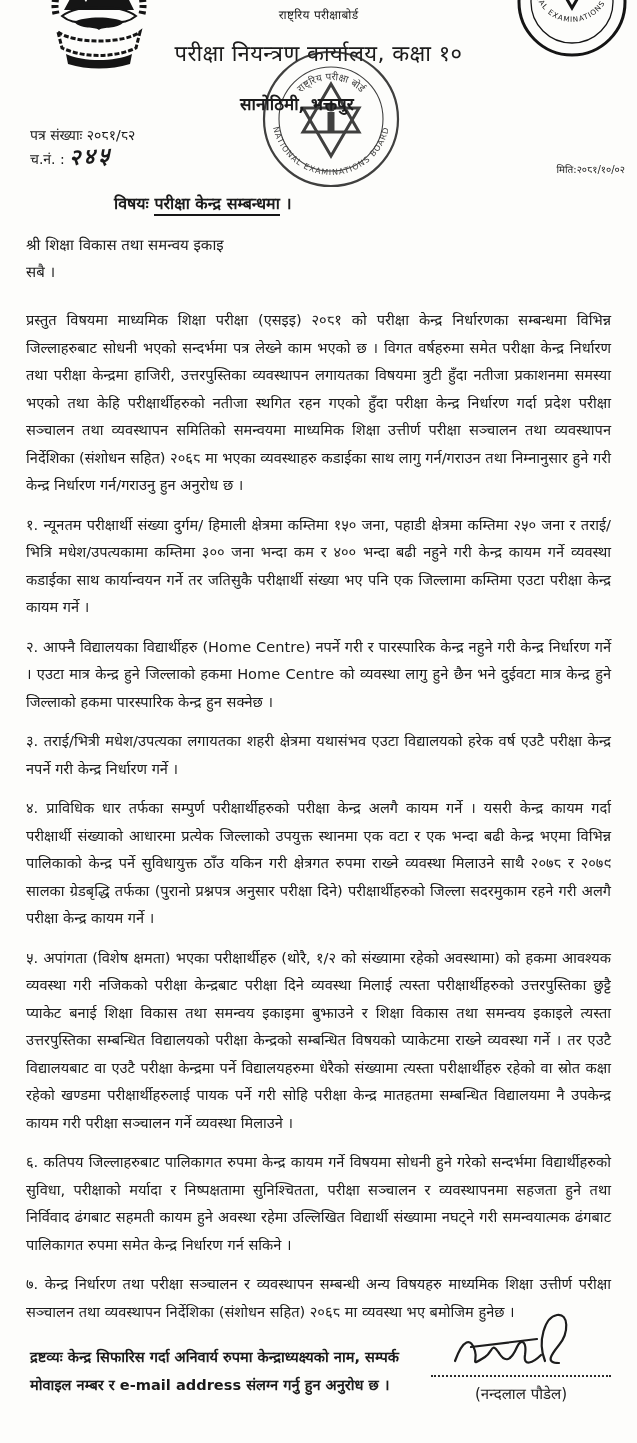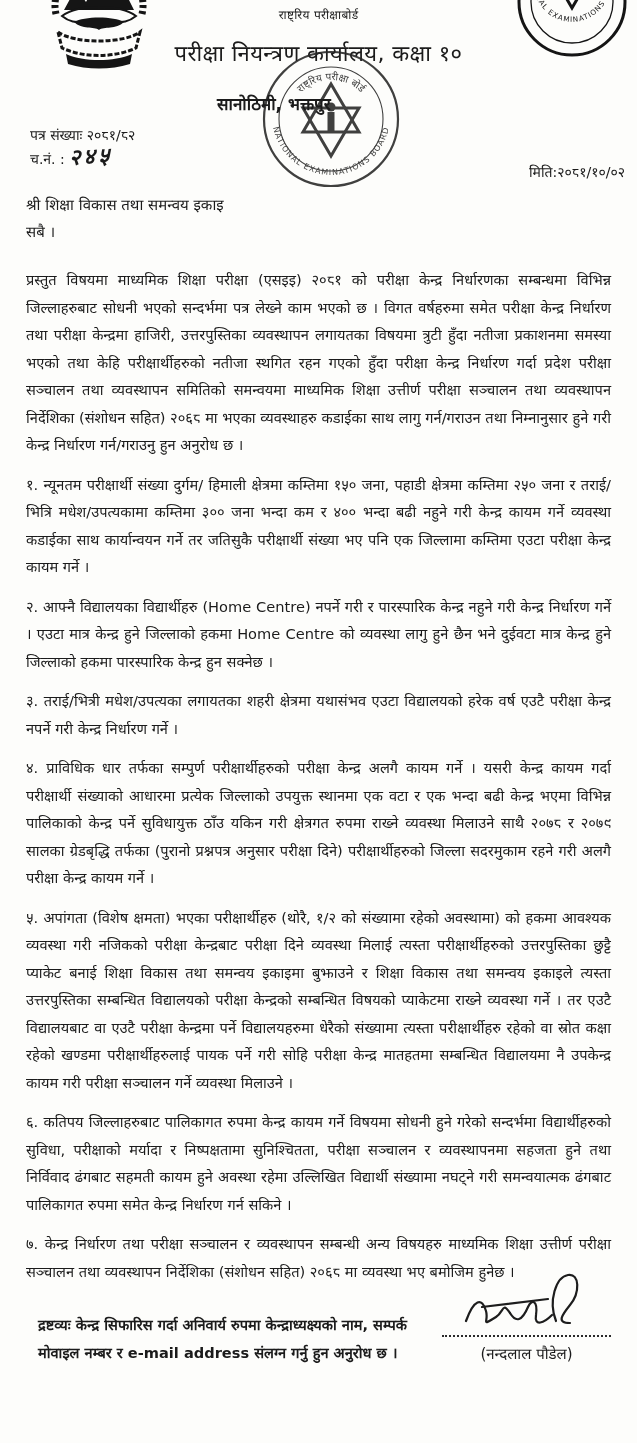--- a/index.html
+++ b/index.html
@@ -13,34 +13,34 @@
     overflow:hidden;
   }
   
   header{position:absolute;top:0;left:0;right:0;height:192px;}
   .emblem-left{position:absolute;left:44px;top:-30px;width:110px;height:108px;}
   .emblem-right{position:absolute;left:512px;top:-48px;width:120px;height:120px;}
   .header-center{position:absolute;top:6px;left:0;right:0;text-align:center;}
   .board-name{font-size:12px;letter-spacing:.3px;}
   .office-name{font-size:22px;font-weight:400;margin-top:14px;letter-spacing:.4px;}
   .stamp{position:absolute;left:256px;top:44px;width:150px;height:150px;opacity:.88;}
-  .address{position:absolute;left:217px;top:92px;font-size:17px;font-weight:600;z-index:2;}
+  .address{position:absolute;left:240px;top:92px;font-size:17px;font-weight:600;z-index:2;}
   .ref-block{position:absolute;left:30px;top:124px;font-size:14px;line-height:22px;}
   .handwritten{font-size:22px;font-weight:700;font-style:italic;letter-spacing:3px;display:inline-block;transform:rotate(-3deg);}
-  .date-line{position:absolute;right:12px;top:162px;font-size:14px;}
+  .date-line{position:absolute;right:12px;top:162px;font-size:10px;}
   
   main{position:absolute;top:192px;left:26px;right:26px;}
   .subject{margin:0 0 18px 88px;font-size:16px;font-weight:700;}
   .subject-text{border-bottom:2px solid #161616;padding-bottom:1px;}
   .addressee{font-size:15px;line-height:27px;}
   .para{font-size:14.6px;line-height:27.5px;text-align:justify;margin:12px 0 0 0;}
   .intro{margin-top:20px;}
   
   .footer{display:flex;margin-top:14px;}
-  .note{flex:0 0 392px;font-size:14.6px;line-height:28px;font-weight:700;margin:12px;text-align:left;}
+  .note{flex:0 0 392px;font-size:14.6px;line-height:28px;font-weight:700;margin:4px;text-align:left;}
   .sig-block{margin-left:auto;width:180px;text-align:center;position:relative;padding-top:36px;font-size:15px;line-height:25px;}
   .sig-svg{position:absolute;top:-28px;left:10px;pointer-events:none;}
   .dotted{border-bottom:2.5px dotted #2a2a2a;height:0;margin-bottom:5px;}
   .sig-name,.sig-title{white-space:nowrap;}
 </style>
 </head>
 <body>
 
 <div class="page">
 
@@ -121,20 +121,25 @@
       </div>
     </div>
 
     <div class="date-line">
       <span>मिति:</span><span>२०८१/१०/०२</span>
     </div>
   </header>
 
   <main>
 
+    <div class="subject">
+      <span class="subject-label">विषयः</span>
+      <span class="subject-text">परीक्षा केन्द्र सम्बन्धमा</span>
+      <span>।</span>
+    </div>
 
     <div class="addressee">
       <div>श्री शिक्षा विकास तथा समन्वय इकाइ</div>
       <div>सबै ।</div>
     </div>
 
     <p class="para intro">प्रस्तुत विषयमा माध्यमिक शिक्षा परीक्षा (एसइइ) २०८१ को परीक्षा केन्द्र निर्धारणका सम्बन्धमा विभिन्न जिल्लाहरुबाट सोधनी भएको सन्दर्भमा पत्र लेख्ने काम भएको छ । विगत वर्षहरुमा समेत परीक्षा केन्द्र निर्धारण तथा परीक्षा केन्द्रमा हाजिरी, उत्तरपुस्तिका व्यवस्थापन लगायतका विषयमा त्रुटी हुँदा नतीजा प्रकाशनमा समस्या भएको तथा केहि परीक्षार्थीहरुको नतीजा स्थगित रहन गएको हुँदा परीक्षा केन्द्र निर्धारण गर्दा प्रदेश परीक्षा सञ्चालन तथा व्यवस्थापन समितिको समन्वयमा माध्यमिक शिक्षा उत्तीर्ण परीक्षा सञ्चालन तथा व्यवस्थापन निर्देशिका (संशोधन सहित) २०६८ मा भएका व्यवस्थाहरु कडाईका साथ लागु गर्न/गराउन तथा निम्नानुसार हुने गरी केन्द्र निर्धारण गर्न/गराउनु हुन अनुरोध छ ।</p>
 
     <p class="para">१. न्यूनतम परीक्षार्थी संख्या दुर्गम/ हिमाली क्षेत्रमा कम्तिमा १५० जना, पहाडी क्षेत्रमा कम्तिमा २५० जना र तराई/भित्रि मधेश/उपत्यकामा कम्तिमा ३०० जना भन्दा कम र ४०० भन्दा बढी नहुने गरी केन्द्र कायम गर्ने व्यवस्था कडाईका साथ कार्यान्वयन गर्ने तर जतिसुकै परीक्षार्थी संख्या भए पनि एक जिल्लामा कम्तिमा एउटा परीक्षा केन्द्र कायम गर्ने ।</p>
     <p class="para">२. आफ्नै विद्यालयका विद्यार्थीहरु (Home Centre) नपर्ने गरी र पारस्पारिक केन्द्र नहुने गरी केन्द्र निर्धारण गर्ने । एउटा मात्र केन्द्र हुने जिल्लाको हकमा Home Centre को व्यवस्था लागु हुने छैन भने दुईवटा मात्र केन्द्र हुने जिल्लाको हकमा पारस्पारिक केन्द्र हुन सक्नेछ ।</p>

